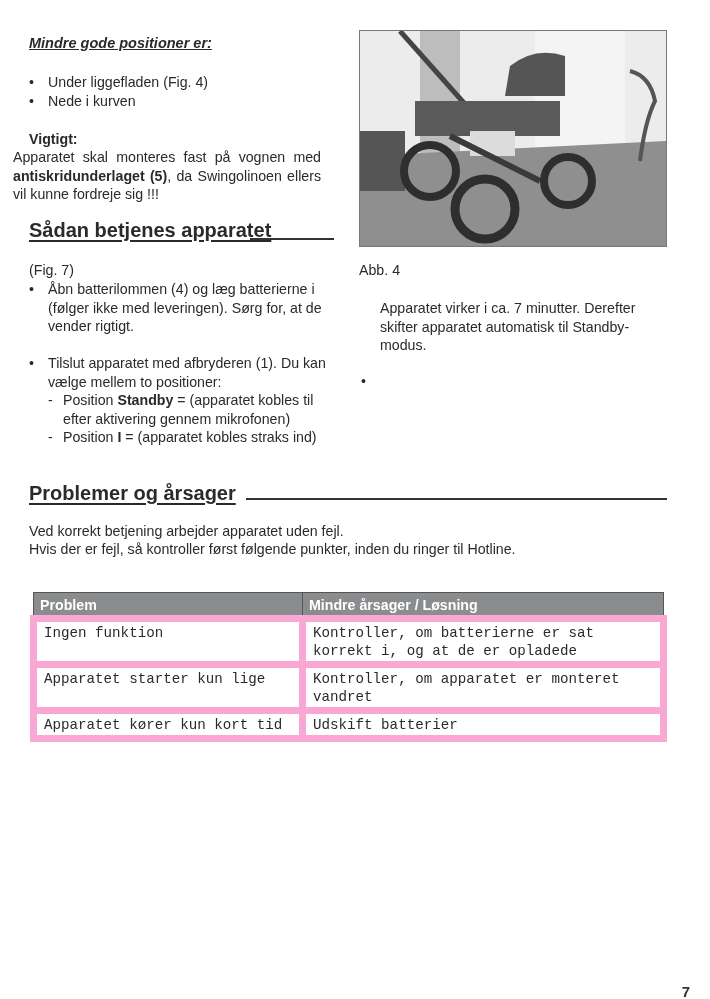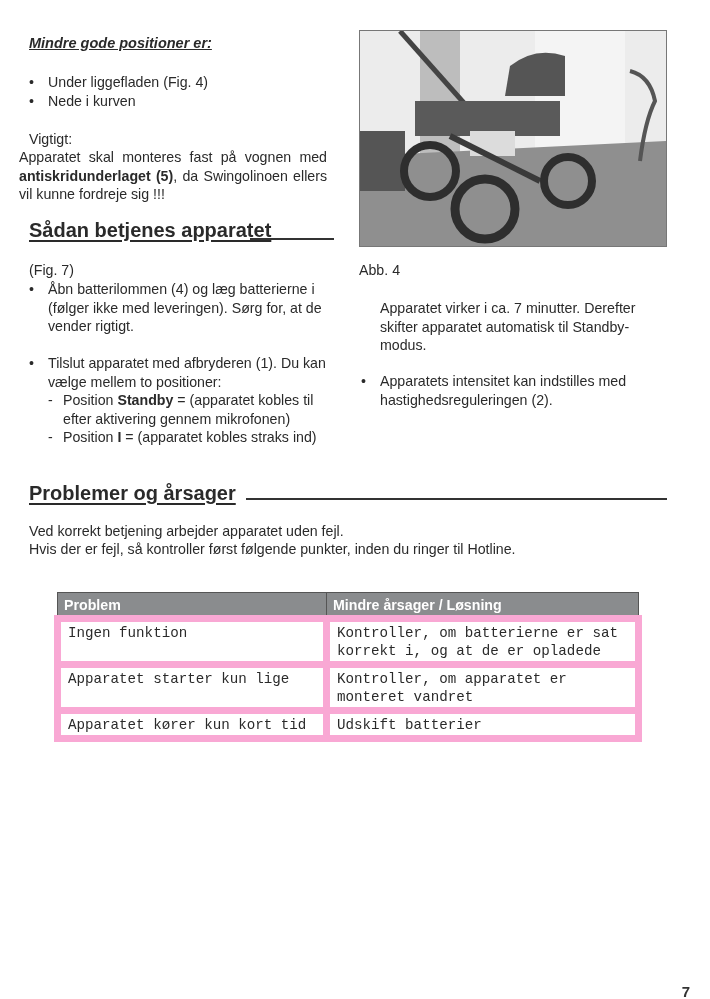--- a/index.html
+++ b/index.html
@@ -22,22 +22,22 @@
     font-size: 20px; font-weight: bold; color: #2a2a2a;
     text-decoration: underline; text-underline-offset: 3px;
   }
   .rule { height: 1.6px; background: #333; }
   .photo {
     left: 359px; top: 30px; width: 306px; height: 215px;
     border: 1px solid #777; background: linear-gradient(180deg,#eeeeee 0%,#e2e2e2 55%,#9a9a9a 70%,#8a8a8a 100%);
     overflow: hidden;
   }
   table.ptab {
-    position: absolute; left: 30px; top: 592px; width: 588px;
-    border-collapse: collapse; font-size: 14.2px; line-height: 18px; margin-left: 24px;
+    position: absolute; left: 30px; top: 592px; width: 637px;
+    border-collapse: collapse; font-size: 14.2px; line-height: 18px;
   }
   table.ptab th {
     background: #8a8c8e; color: #ffffff; text-align: left; font-weight: bold;
     padding: 2px 6px 1px 6px; border: 1px solid #555; height: 19px;
   }
   table.ptab td {
     border: 7px solid #f9a8d4; padding: 2px 6px 1px 7px; vertical-align: top; color: #2a2a2a; font-family: Liberation Mono, monospace;
   }
   table.ptab td.c1 { width: 249px; }
   .pagenum { right: 20px; top: 983px; font-size: 15px; font-weight: bold; color: #333; }
@@ -45,22 +45,22 @@
 </head>
 <body>
 
 <div class="abs subhead">Mindre gode positioner er:</div>
 
 <ul class="abs bul txt" style="left:29px; top:73px; width:310px;">
   <li><span class="dot">•</span><span>Under liggefladen (Fig. 4)</span></li>
   <li><span class="dot">•</span><span>Nede i kurven</span></li>
 </ul>
 
-<div class="abs txt" style="left:29px; top:130px; font-weight:normal;">Vigtigt:</div>
-<div class="abs txt" style="left:19px; top:148px; width:308px; text-align:justify;">
+<div class="abs txt" style="left:29px; top:130px; font-weight:bold;">Vigtigt:</div>
+<div class="abs txt" style="left:13px; top:148px; width:308px; text-align:justify;">
   <span>Apparatet skal monteres fast på vognen med</span>
   <b>antiskridunderlaget (5)</b><span>, da Swingolinoen ellers vil kunne fordreje sig !!!</span>
 </div>
 
 <div class="abs h2" style="left:29px; top:219px;">Sådan betjenes apparatet</div>
 <div class="abs rule" style="left:250px; top:238px; width:84px;"></div>
 
 <div class="abs txt" style="left:29px; top:261px;">(Fig. 7)</div>
 
 <ul class="abs bul txt" style="left:29px; top:280px; width:315px;">
@@ -92,21 +92,21 @@
     <circle cx="70" cy="140" r="26" fill="none" stroke="#2e2e2e" stroke-width="8"></circle>
     <circle cx="125" cy="178" r="30" fill="none" stroke="#2e2e2e" stroke-width="9"></circle>
     <circle cx="208" cy="150" r="24" fill="none" stroke="#2e2e2e" stroke-width="8"></circle>
     <path d="M270,40 q20,5 25,30 q-10,20 -15,60" stroke="#555" stroke-width="4" fill="none"></path>
   </svg>
 </div>
 
 <div class="abs txt" style="left:359px; top:261px;">Abb. 4</div>
 <div class="abs txt" style="left:380px; top:299px; width:290px;">Apparatet virker i ca. 7 minutter. Derefter skifter apparatet automatisk til Standby-modus.</div>
 <ul class="abs bul txt" style="left:361px; top:372px; width:300px;">
-  <li><span class="dot">•</span><span>Apparatets intensitet kan indstilles med hastighedsreguleringen (2).</span></li>
+  <li><span class="dot">•</span></li>
 </ul>
 
 <div class="abs h2" style="left:29px; top:482px;">Problemer og årsager</div>
 <div class="abs rule" style="left:246px; top:498px; width:421px;"></div>
 
 <div class="abs txt" style="left:29px; top:522px;">Ved korrekt betjening arbejder apparatet uden fejl.</div>
 <div class="abs txt" style="left:29px; top:540px;">Hvis der er fejl, så kontroller først følgende punkter, inden du ringer til Hotline.</div>
 
 <table class="ptab">
   <thead>

